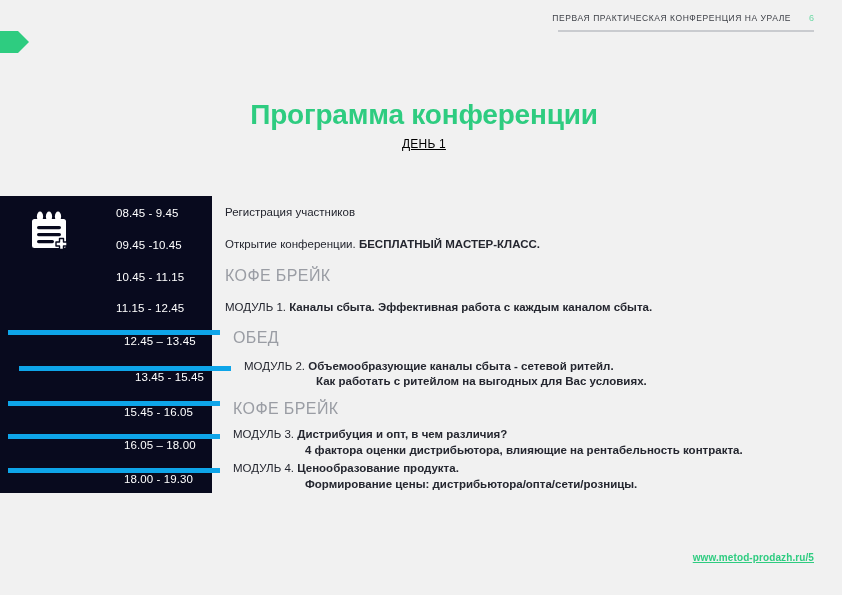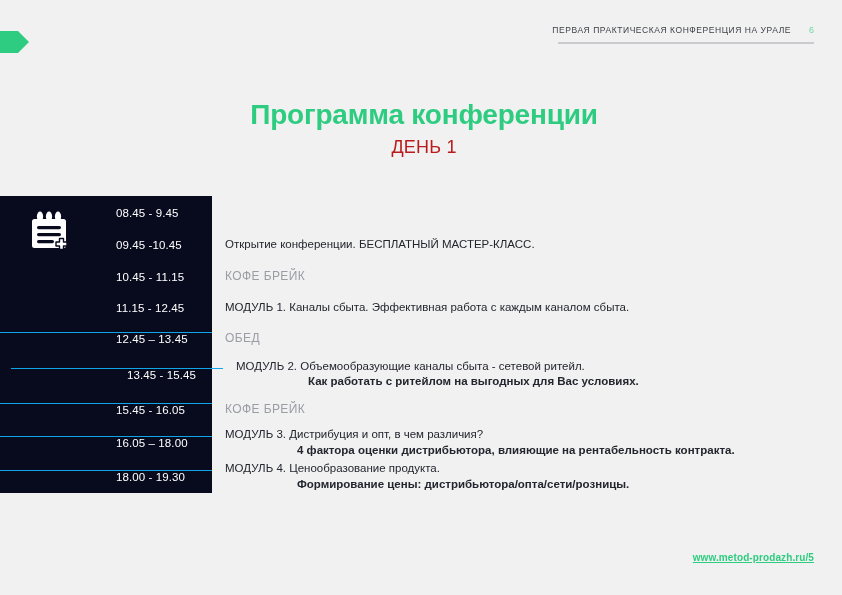--- a/index.html
+++ b/index.html
@@ -22,21 +22,21 @@
     top: 27px;
     width: 30px;
     height: 30px;
   }
   .brand-mark svg { display: block; }
 
   
   .slide-header {
     position: absolute;
     right: 28px;
-    top: 25px;
+    top: 13px;
     width: 256px;
     text-align: right;
   }
   .header-row {
     display: flex;
     align-items: baseline;
     justify-content: flex-end;
     gap: 18px;
     white-space: nowrap;
   }
@@ -69,24 +69,25 @@
   }
   .deck-title {
     font-size: 28px;
     font-weight: bold;
     color: #2ecc80;
     letter-spacing: -0.2px;
     line-height: 1.1;
   }
   .deck-subtitle {
     margin-top: 6px;
-    font-size: 18px;
-    color: #b91c1c;
+    font-size: 12px;
+    color: #000000;
     font-weight: 400;
     letter-spacing: 0.2px;
+    text-decoration: underline;
   }
 
   
   .schedule {
     position: absolute;
     left: 0;
     top: 196px;
     width: 830px;
     height: 297px;
   }
@@ -130,27 +131,28 @@
   }
   .srow .desc {
     flex: 1 1 auto;
     box-sizing: border-box;
     padding-left: 13px;
     color: #24262f;
     font-size: 11.5px;
     line-height: 15.5px;
   }
   .srow.sep .time {
-    border-top: 1px solid #0ea5e9;
+    border-top: 5px solid #0ea5e9;
+    margin-left: 8px;
   }
   .desc .lead { font-weight: 400; }
-  .desc .strong { font-weight: normal; margin-top: 44px; }
+  .desc .strong { font-weight: bold; margin-top: 44px; }
   .desc .muted {
     color: #9a9da4;
-    font-size: 12px;
+    font-size: 16px;
     letter-spacing: 0.4px;
   }
   .desc .line2 {
     display: block;
     padding-left: 72px;
     font-weight: bold;
   }
 
   
   .footer-link {
@@ -199,20 +201,23 @@
         <rect x="11" y="23" width="24" height="3.2" rx="1.6" fill="#080a1e"></rect>
         <rect x="11" y="30" width="17" height="3.2" rx="1.6" fill="#080a1e"></rect>
         <path d="M33.5 28.5 h4 v3.5 h3.5 v4 h-3.5 v3.5 h-4 v-3.5 h-3.5 v-4 h3.5 z" fill="#ffffff" stroke="#080a1e" stroke-width="1.4" stroke-linejoin="round"></path>
       </svg>
     </div>
   </div>
   <div class="rows">
 
     <div class="srow" style="height:33px;">
       <div class="time">08.45 - 9.45</div>
+      <div class="desc">
+        <span class="lead"></span><span class="plain">Регистрация участников</span><span class="strong"></span>
+      </div>
     </div>
 
     <div class="srow" style="height:32px;">
       <div class="time">09.45 -10.45</div>
       <div class="desc">
         <span class="lead">Открытие конференции. </span><span class="plain"></span><span class="strong">БЕСПЛАТНЫЙ МАСТЕР-КЛАСС.</span>
       </div>
     </div>
 
     <div class="srow" style="height:31px;">

